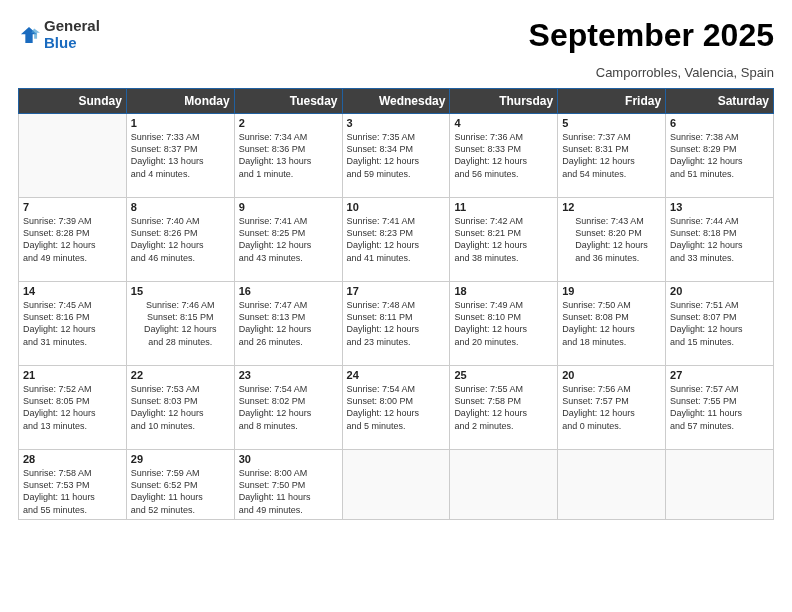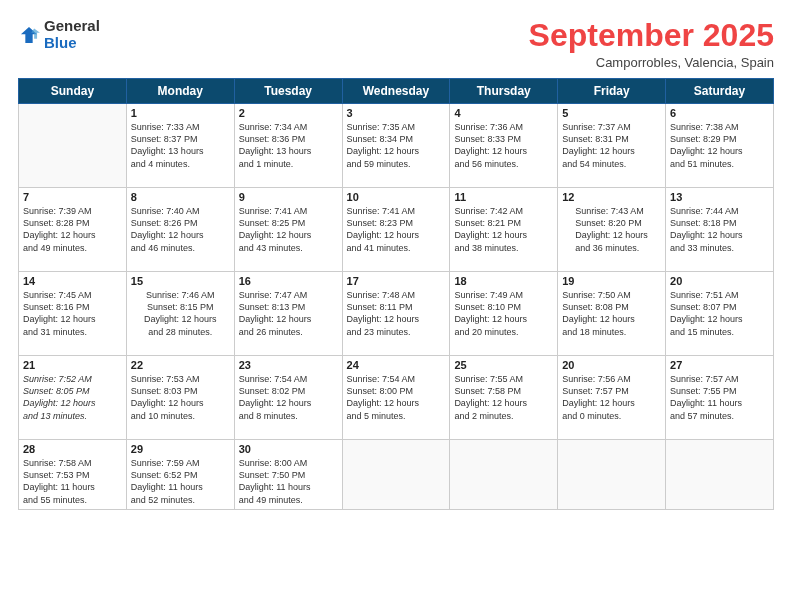--- a/index.html
+++ b/index.html
@@ -46,42 +46,42 @@
     .logo-icon {
       width: 22px;
       height: 22px;
     }
     .title-block {
       text-align: right;
     }
     .month-title {
       font-size: 32px;
       font-weight: bold;
-      color: #ef4444;
+      color: #000000;
       line-height: 1.1;
     }
     .location {
       font-size: 13px;
       color: #444;
-      margin-top: 2px;
+      margin-top: 12px;
     }
     .calendar {
       flex: 1;
       border: 1px solid #ccc;
       border-collapse: collapse;
       width: 100%;
       table-layout: fixed;
     }
     .calendar th {
-      background-color: #0c4a6e;
+      background-color: #404040;
       color: #fff;
       font-size: 12px;
       font-weight: bold;
       padding: 5px 4px;
-      text-align: center;
+      text-align: right;
       border: 1px solid #2060a0;
     }
     .calendar td {
       border: 1px solid #ccc;
       vertical-align: top;
       padding: 3px 4px;
       font-size: 9.5px;
       color: #333;
       height: 84px;
     }
@@ -281,21 +281,21 @@
             <span class="day-num">20</span>
             <div class="day-info" style="white-space: pre-line;">Sunrise: 7:51 AM
 Sunset: 8:07 PM
 Daylight: 12 hours
 and 15 minutes.</div>
           </td>
         </tr>
         <tr>
           <td>
             <span class="day-num">21</span>
-            <div class="day-info" style="white-space: pre-line; font-style: italic;">Sunrise: 7:52 AM
+            <div class="day-info" style="white-space: pre-line;">Sunrise: 7:52 AM
 Sunset: 8:05 PM
 Daylight: 12 hours
 and 13 minutes.</div>
           </td>
           <td>
             <span class="day-num">22</span>
             <div class="day-info" style="white-space: pre-line;">Sunrise: 7:53 AM
 Sunset: 8:03 PM
 Daylight: 12 hours
 and 10 minutes.</div>

